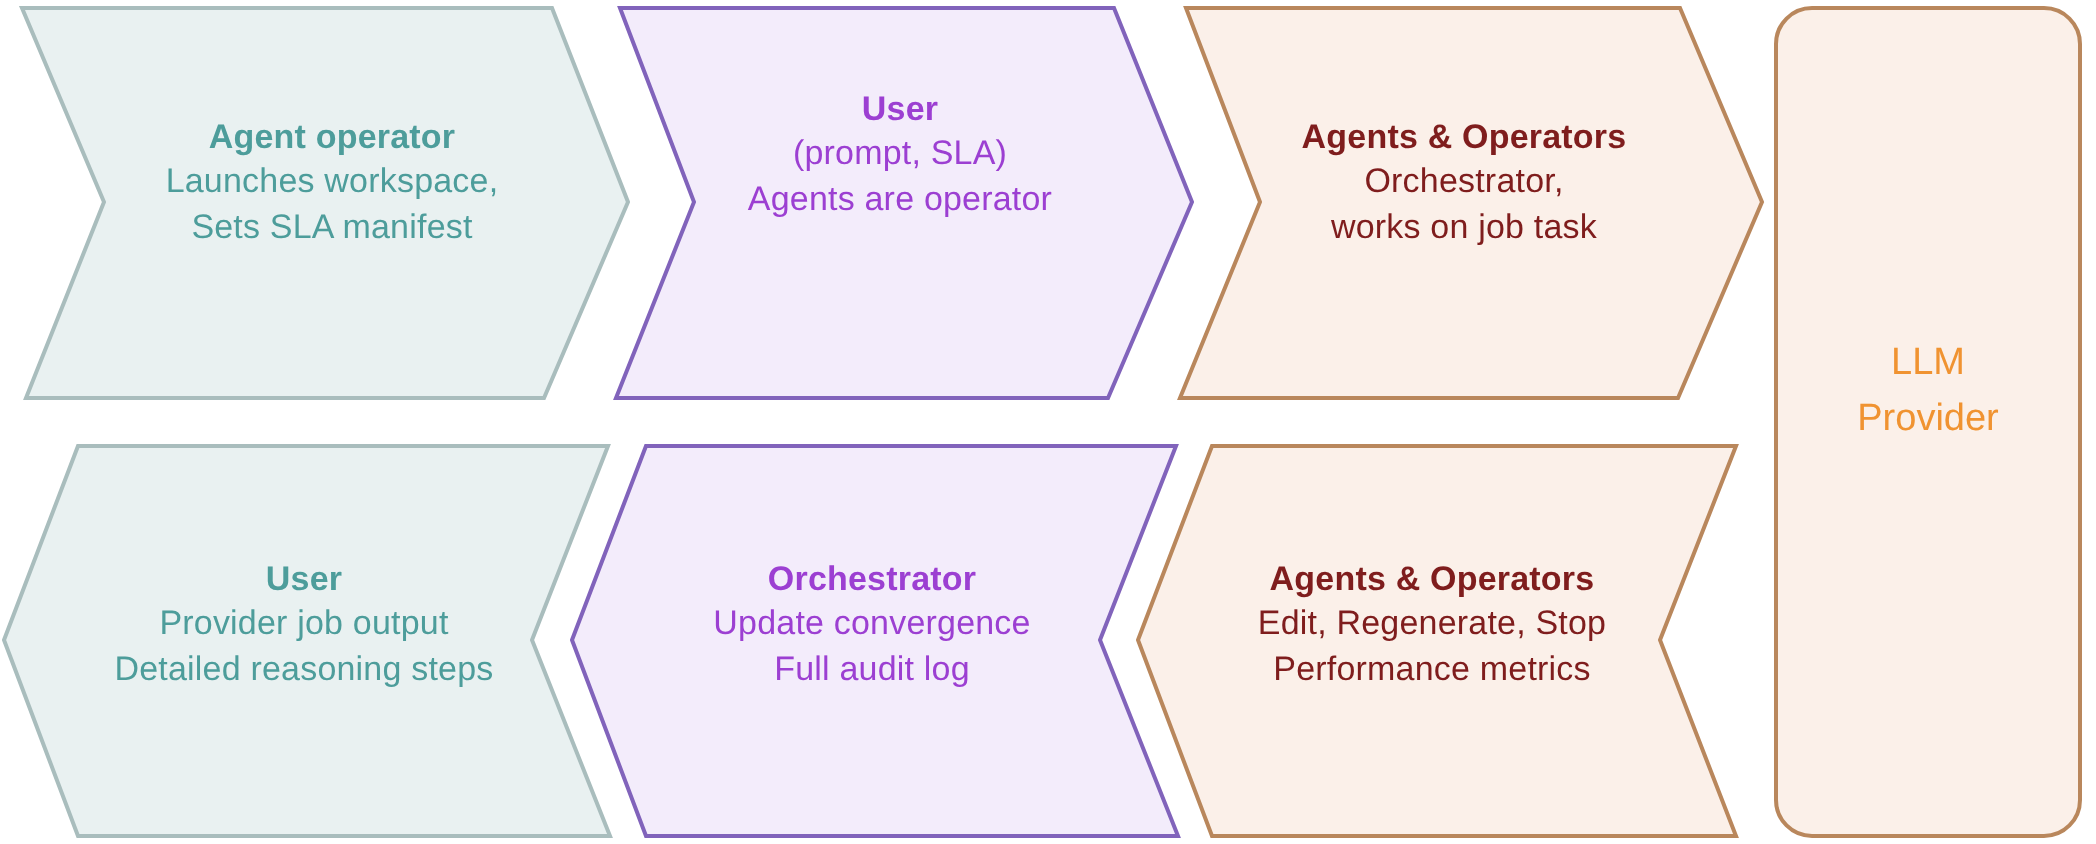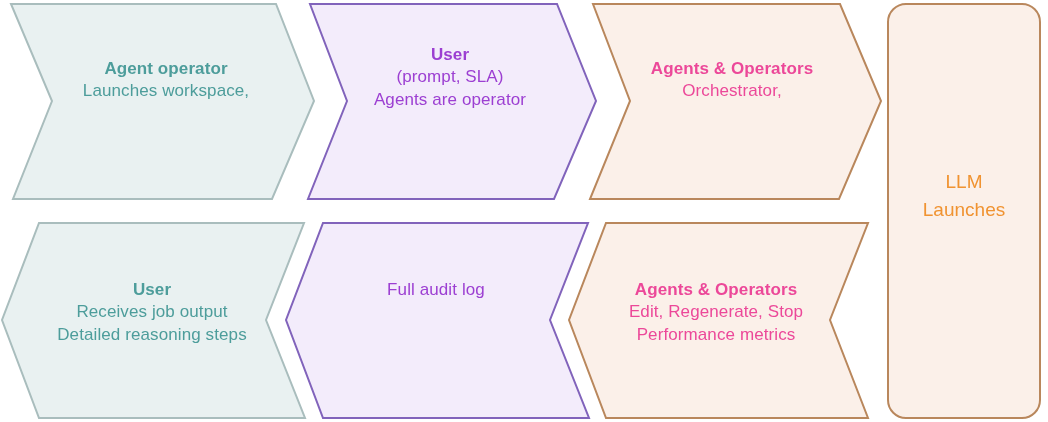--- a/index.html
+++ b/index.html
@@ -42,21 +42,21 @@
     display: block;
     letter-spacing: 0.1px;
   }
   .lbl .d {
     font-size: 17px;
     display: block;
     letter-spacing: 0.1px;
   }
   .teal .t, .teal .d { color: #4d9d9b; }
   .purple .t, .purple .d { color: #9c3fd2; }
-  .orange .t, .orange .d { color: #ec4899; }
+  .orange .t, .orange .d { color: #7f1d1d; }
 
   .provider-label {
     position: absolute;
     text-align: center;
     font-size: 19px;
     line-height: 1.45;
     color: #f09331;
     white-space: nowrap;
   }
 </style>
@@ -78,47 +78,51 @@
     <polygon class="chev-shape" points="323,223 588,223 550,320 589,418 323,418 286,320" style="fill:#f3ecfb;stroke:#8163bb"></polygon>
 
     <polygon class="chev-shape" points="606,223 868,223 830,320 868,418 606,418 569,320" style="fill:#fbf0e9;stroke:#b9875c"></polygon>
 
     <rect class="chev-shape" x="888" y="4" width="152" height="414" rx="18" ry="18" style="fill:#fbf0e9;stroke:#b9875c"></rect>
   </svg>
 
   <div class="lbl teal" style="left:48px; top:58px; width:236px;">
     <span class="t">Agent operator</span>
     <span class="d">Launches workspace,</span>
+    <span class="d">Sets SLA manifest</span>
   </div>
 
   <div class="lbl purple" style="left:350px; top:44px; width:200px;">
     <span class="t">User</span>
     <span class="d">(prompt, SLA)</span>
     <span class="d">Agents are operator</span>
   </div>
 
   <div class="lbl orange" style="left:626px; top:58px; width:212px;">
     <span class="t">Agents &amp; Operators</span>
     <span class="d">Orchestrator,</span>
+    <span class="d">works on job task</span>
   </div>
 
   <div class="lbl teal" style="left:34px; top:279px; width:236px;">
     <span class="t">User</span>
-    <span class="d">Receives job output</span>
+    <span class="d">Provider job output</span>
     <span class="d">Detailed reasoning steps</span>
   </div>
 
   <div class="lbl purple" style="left:318px; top:279px; width:236px;">
+    <span class="t">Orchestrator</span>
+    <span class="d">Update convergence</span>
     <span class="d">Full audit log</span>
   </div>
 
   <div class="lbl orange" style="left:604px; top:279px; width:224px;">
     <span class="t">Agents &amp; Operators</span>
     <span class="d">Edit, Regenerate, Stop</span>
     <span class="d">Performance metrics</span>
   </div>
 
   <div class="provider-label" style="left:888px; top:168px; width:152px;">
     <span style="display:block;">LLM</span>
-    <span style="display:block;">Launches</span>
+    <span style="display:block;">Provider</span>
   </div>
 
 </div>
 
 </body></html>

